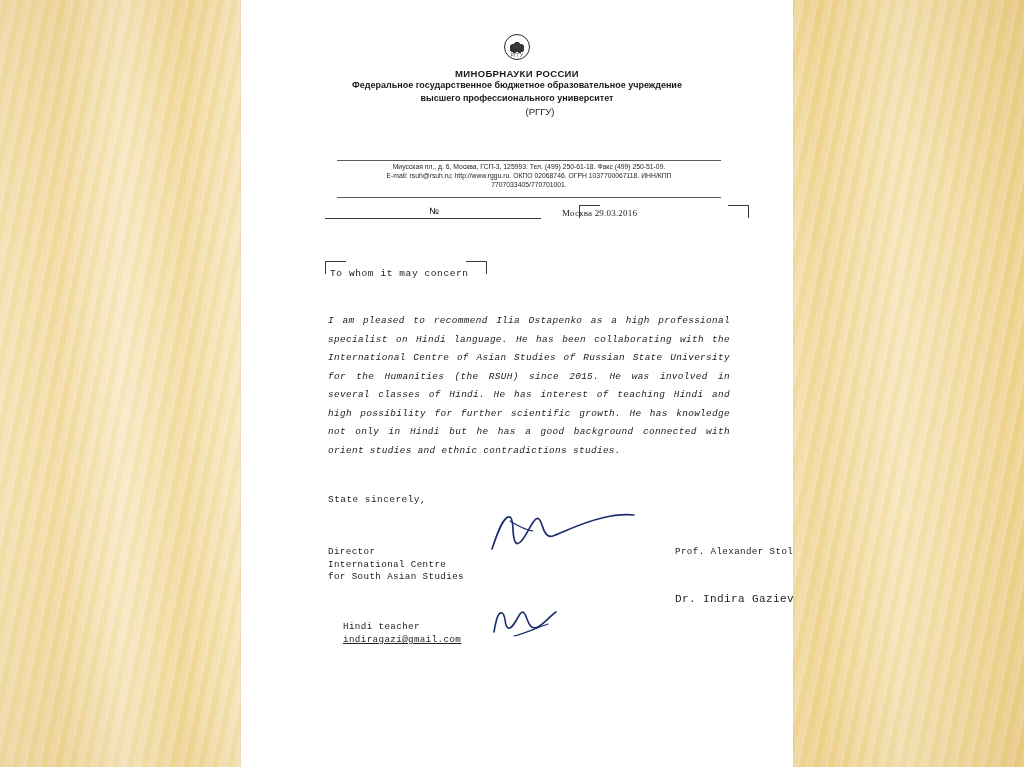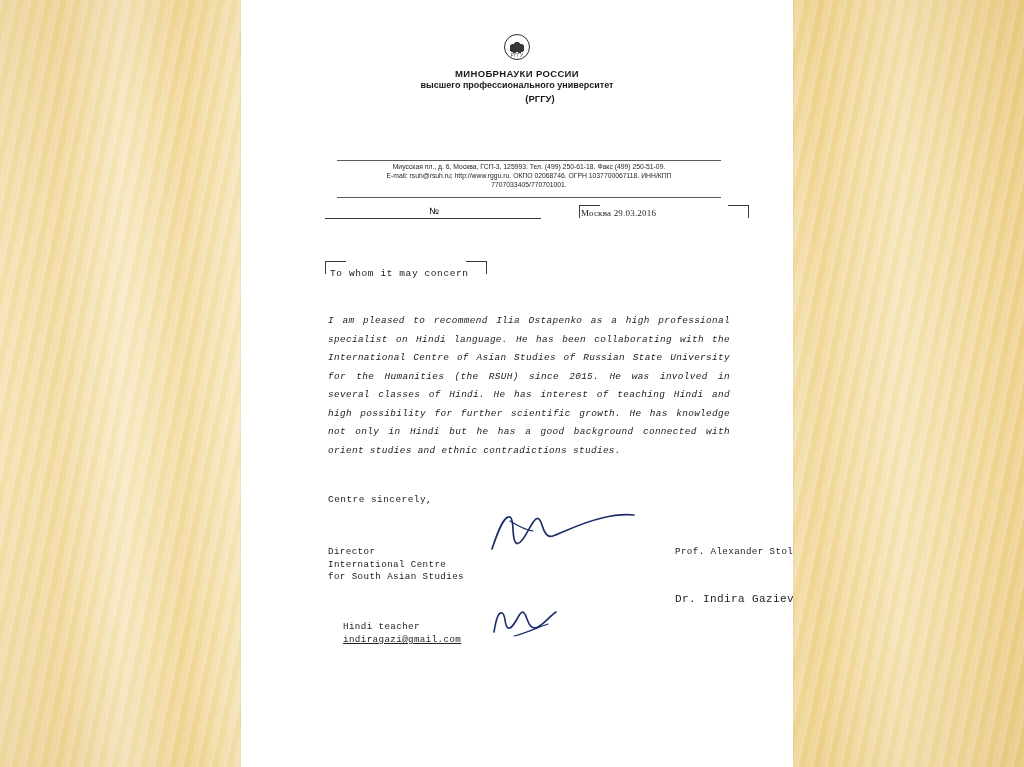--- a/index.html
+++ b/index.html
@@ -123,21 +123,21 @@
     line-height: 13px;
   }
   .lh-line4 {
     font-size: 9.5px;
     font-weight: bold;
     line-height: 14px;
     margin-top: 1px;
   }
   .lh-line5 {
     font-size: 9.5px;
-    font-weight: bold;
+    font-weight: normal;
     line-height: 13px;
     padding-left: 46px;
   }
 
   .lh-rule {
     position: absolute;
     height: 0;
     border-top: 1px solid #5a5a5a;
   }
   .lh-rule-top {
@@ -180,21 +180,21 @@
   .numline2 {
     position: absolute;
     left: 200px;
     top: 206px;
     width: 100px;
     border-bottom: 1px solid #3a3a3a;
     height: 12px;
   }
   .place-date {
     position: absolute;
-    left: 340px;
+    left: 321px;
     top: 208px;
     font-size: 9px;
     letter-spacing: 0.2px;
     color: #1f1f1f;
     font-family: "Liberation Serif", serif;
   }
   .bracket {
     position: absolute;
     border: 1px solid #3a3a3a;
     width: 20px;
@@ -315,20 +315,21 @@
   <div id="page">
     <div class="doc-inner">
 
       <div class="letterhead">
         <div class="emblem">
           <div class="crest">
             <div class="crest-label">РГГУ</div>
           </div>
         </div>
         <div class="lh-line1">МИНОБРНАУКИ РОССИИ</div>
+        <div class="lh-line2">Федеральное государственное бюджетное образовательное учреждение</div>
         <div class="lh-line3">высшего профессионального университет</div>
         <div class="lh-line5">(РГГУ)</div>
       </div>
 
       <div class="lh-rule lh-rule-top"></div>
       <div class="contact">
         <span class="cline">Миусская пл., д. 6, Москва, ГСП-3, 125993. Тел. (499) 250-61-18. Факс (499) 250-51-09.</span>
         <span class="cline">E-mail: rsuh@rsuh.ru; http://www.rggu.ru. ОКПО 02068746. ОГРН 1037700067118. ИНН/КПП</span>
         <span class="cline">7707033405/770701001.</span>
       </div>
@@ -342,21 +343,21 @@
       <div class="place-date">Москва 29.03.2016</div>
 
       <div class="bracket tl br-a-left"></div>
       <div class="bracket tr br-a-right"></div>
       <div class="addressee">To whom it may concern</div>
 
       <div class="body-text">
         <p>I am pleased to recommend Ilia Ostapenko as a high professional specialist on Hindi language. He has been collaborating with the International Centre of Asian Studies of Russian State University for the Humanities (the RSUH) since 2015. He was involved in several classes of Hindi. He has interest of teaching Hindi and high possibility for further scientific growth. He has knowledge not only in Hindi but he has a good background connected with orient studies and ethnic contradictions studies.</p>
       </div>
 
-      <div class="yours">Centre sincerely,</div>
+      <div class="yours">State sincerely,</div>
 
       <svg class="signature-1" viewBox="0 0 160 56">
         <path d="M8,44 C14,26 20,10 26,12 C31,14 27,34 32,38 C37,42 44,24 50,16 C54,11 56,14 58,20 C60,27 63,33 69,31 C78,28 96,18 118,13 C130,10 140,9 150,10" fill="none" stroke="#1c2f6b" stroke-width="1.7" stroke-linecap="round"></path>
         <path d="M26,16 C34,21 41,25 49,26" fill="none" stroke="#1c2f6b" stroke-width="1.2" stroke-linecap="round"></path>
       </svg>
 
       <div class="sig-block-1">
         <div>Director</div>
         <div>International Centre</div>
         <div>for South Asian Studies</div>

